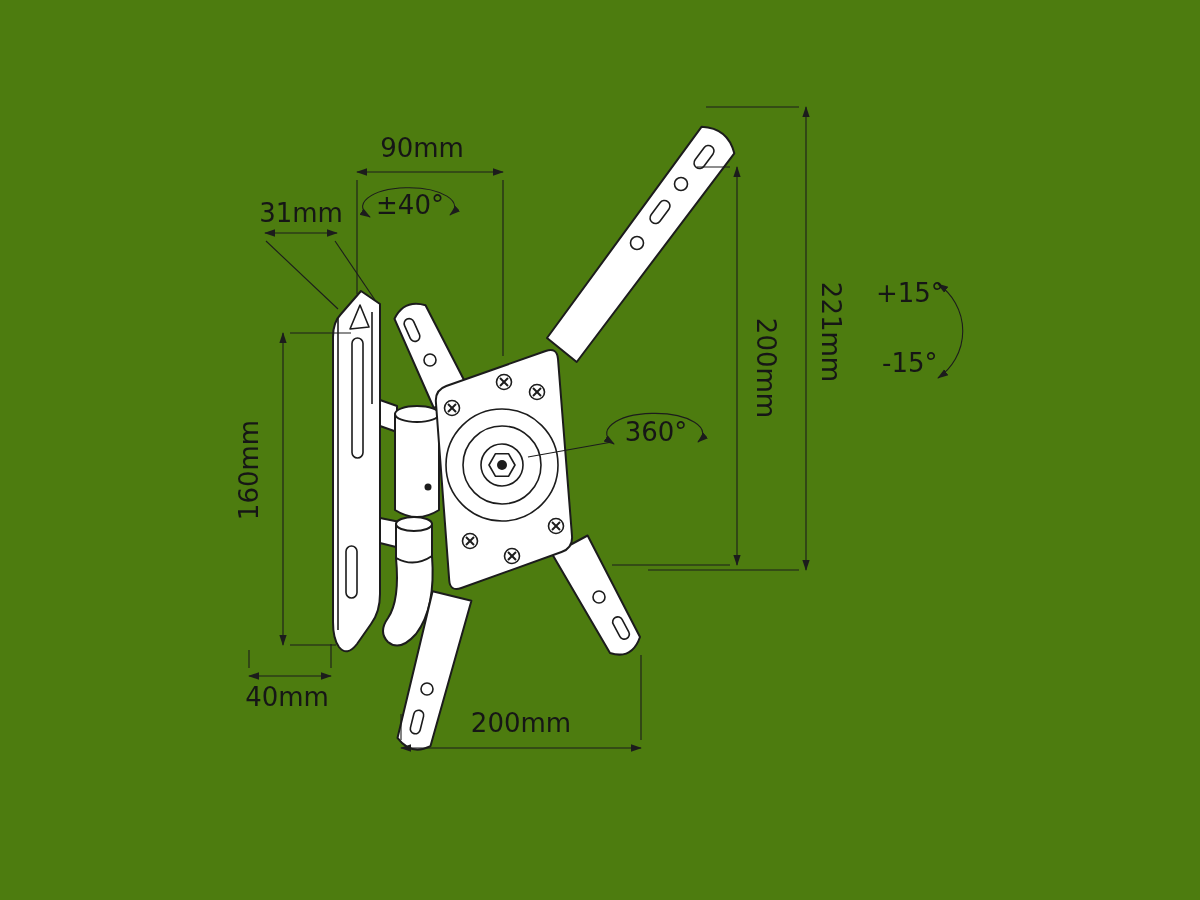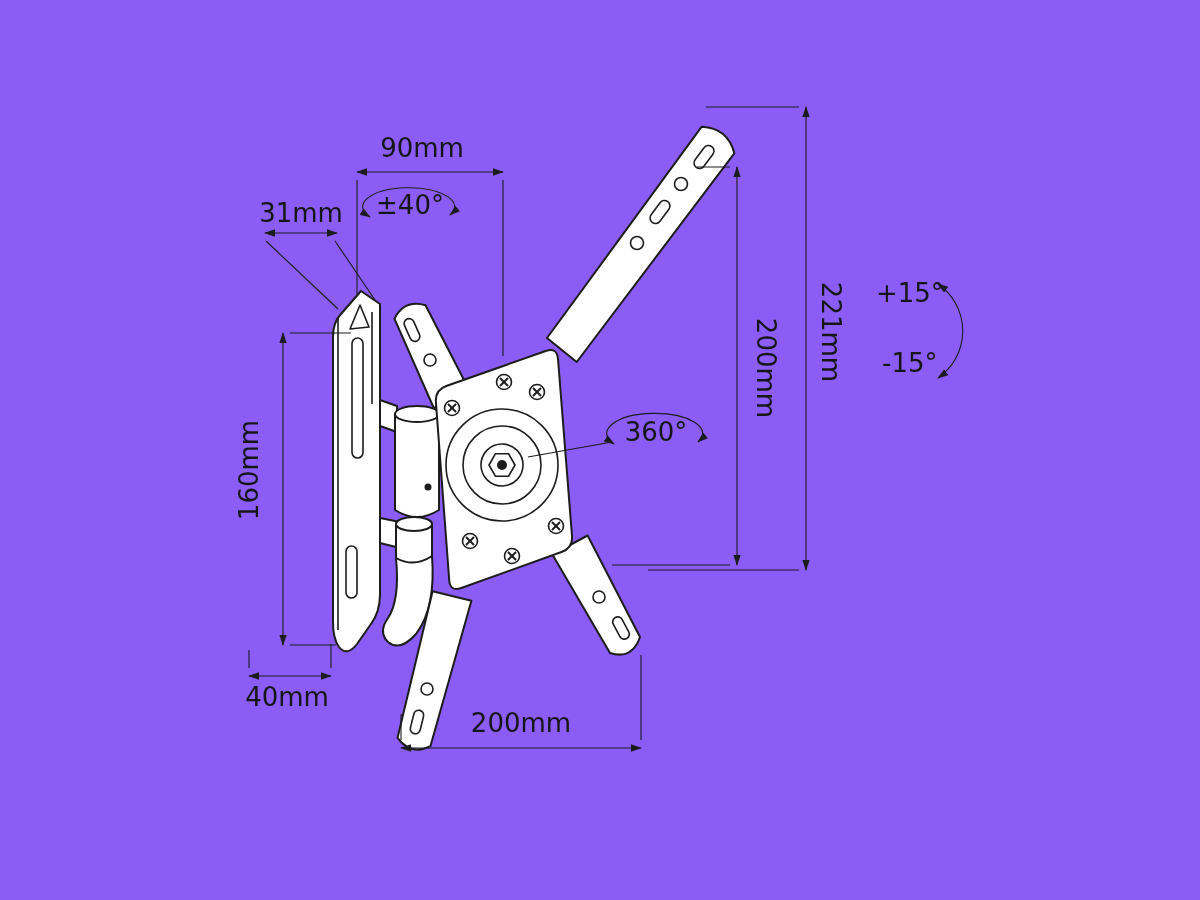--- a/index.html
+++ b/index.html
@@ -1,20 +1,20 @@
 <!DOCTYPE html>
 <html><head>
 <meta charset="utf-8">
 <style>
   html, body { margin: 0; padding: 0; background: #ffffff; }
   .canvas {
     position: relative;
     width: 1200px;
     height: 900px;
-    background: #8b5cf6;
+    background: #4d7c0f;
     overflow: hidden;
   }
   svg { display: block; }
   .part   { fill: #ffffff; stroke: #1c1c1c; stroke-width: 2;   stroke-linejoin: round; }
   .detail { fill: none;    stroke: #1c1c1c; stroke-width: 1.6; stroke-linejoin: round; }
   .hole   { fill: #ffffff; stroke: #1c1c1c; stroke-width: 1.6; }
   .dark   { fill: #1c1c1c; stroke: none; }
   .dim    { fill: none;    stroke: #1c1c1c; stroke-width: 1.1; }
   .scrw   { stroke: #1c1c1c; stroke-width: 2; }
   .dimtext {

